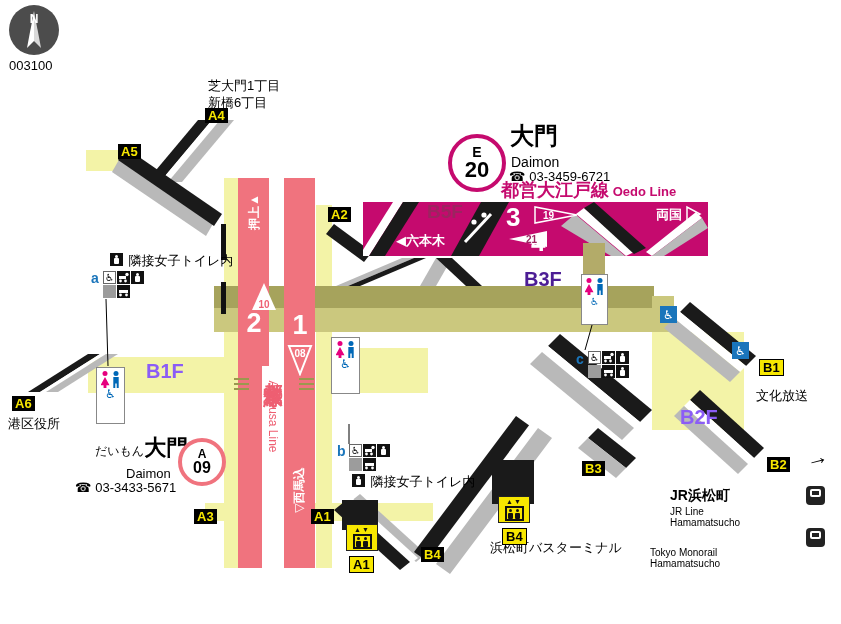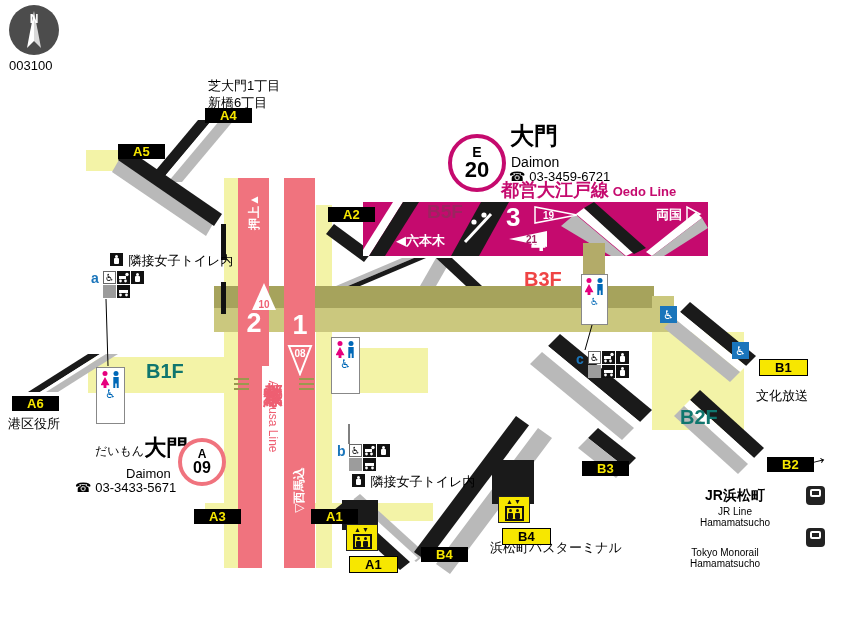--- a/index.html
+++ b/index.html
@@ -1,23 +1,23 @@
 <!DOCTYPE html>
 <html><head>
 <meta charset="utf-8">
 <style>
   html,body{margin:0;padding:0;background:#fff}
   #map{position:relative;width:841px;height:624px;background:#fff;overflow:hidden;
        font-family:"Liberation Sans","DejaVu Sans",sans-serif;color:#000}
   .abs{position:absolute}
   svg{display:block}
   .exit{position:absolute;background:#000;color:#f7e700;font-weight:bold;font-size:13px;
-        line-height:15px;padding:0 15px;z-index:6}
+        line-height:15px;padding:0 3px;z-index:6}
   .exit.yellow{background:#f7e700;color:#000;border:1px solid #000}
-  .flr{position:absolute;font-weight:bold;font-size:20px;color:#0f766e;z-index:2}
+  .flr{position:absolute;font-weight:bold;font-size:20px;color:#8b5cf6;z-index:2}
   .txt{position:absolute;font-size:13px;line-height:16px;z-index:6;white-space:nowrap}
   .small{font-size:10px;line-height:12px}
   .roundel{position:absolute;background:#fff;border-radius:50%;display:flex;flex-direction:column;
            align-items:center;justify-content:center;font-weight:bold;line-height:1;z-index:6}
   .marker{position:absolute;color:#1a75bb;font-weight:bold;font-size:14px;z-index:6}
   .cluster{position:absolute;z-index:6;line-height:0}
   .sq{width:13px;height:13px;display:inline-flex;align-items:center;justify-content:center;
       margin-right:1px;vertical-align:top}
   .sq.white{background:#fff;border:1px solid #666;color:#000;font-size:10px;width:11px;height:11px}
   .sq.black{background:#111;color:#fff}
@@ -54,21 +54,21 @@
   .mp::before{content:"";position:absolute;top:0;left:1px;width:3px;height:3px;border-radius:50%;background:#111}
   .mp::after{content:"";position:absolute;top:3.5px;left:0;width:5px;height:6px;background:#111;border-radius:1px}
   .mp.w::before,.mp.w::after{background:#fff}
   .train{position:absolute;width:19px;height:19px;background:#222;border-radius:4px;z-index:6}
   .train::before{content:"";position:absolute;left:4px;top:3px;width:11px;height:8px;background:#fff;border-radius:2px}
   .train::after{content:"";position:absolute;left:6px;top:5px;width:7px;height:3.5px;background:#222;
         box-shadow:-2px 9px 0 -2.2px #fff,5px 9px 0 -2.2px #fff}
   .hatch{position:absolute;width:15px;height:13px;z-index:2;
         background:repeating-linear-gradient(#9b984e 0 2px,transparent 2px 5px)}
   .phone-row{display:flex;gap:4px;align-items:baseline}
-  .ta-r{text-align:center}
+  .ta-r{text-align:left}
 </style>
 </head>
 <body>
 
 <div id="map">
 
   <svg class="abs" style="left:0;top:0;z-index:0" width="841" height="624" viewBox="0 0 841 624">
 
     <g>
       <rect x="86" y="150" width="36" height="21" fill="#f3f3a7"></rect>
@@ -225,21 +225,21 @@
       <g>
         <polygon points="184,29 184,45 146,37" fill="#fff"></polygon>
         <text x="163" y="41" fill="#9c2460" font-size="10" font-weight="bold">21</text>
       </g>
       <text x="293" y="17" fill="#fff" font-size="13" font-weight="bold">両国</text>
       <polygon points="324,5 324,19 337,12" fill="none" stroke="#fff" stroke-width="1.5"></polygon>
     </svg>
   </div>
   <div class="abs" style="left:583px;top:243px;width:22px;height:34px;background:#b3ab69;z-index:4"></div>
 
-  <div class="flr" style="left:524px;top:268px;color:#ef4444">B3F</div>
+  <div class="flr" style="left:524px;top:268px;color:#4c1d95">B3F</div>
   <div class="flr" style="left:146px;top:360px">B1F</div>
   <div class="flr" style="left:680px;top:406px">B2F</div>
 
   <div class="roundel" style="left:448px;top:134px;width:50px;height:50px;border:4px solid #c50a6e">
     <span style="font-size:14px">E</span>
     <span style="font-size:22px">20</span>
   </div>
   <div class="txt" style="left:510px;top:128px;font-size:24px;font-weight:bold">大門</div>
   <div class="txt" style="left:511px;top:154px;font-size:14px">Daimon</div>
   <div class="txt phone-row" style="left:509px;top:169px">

